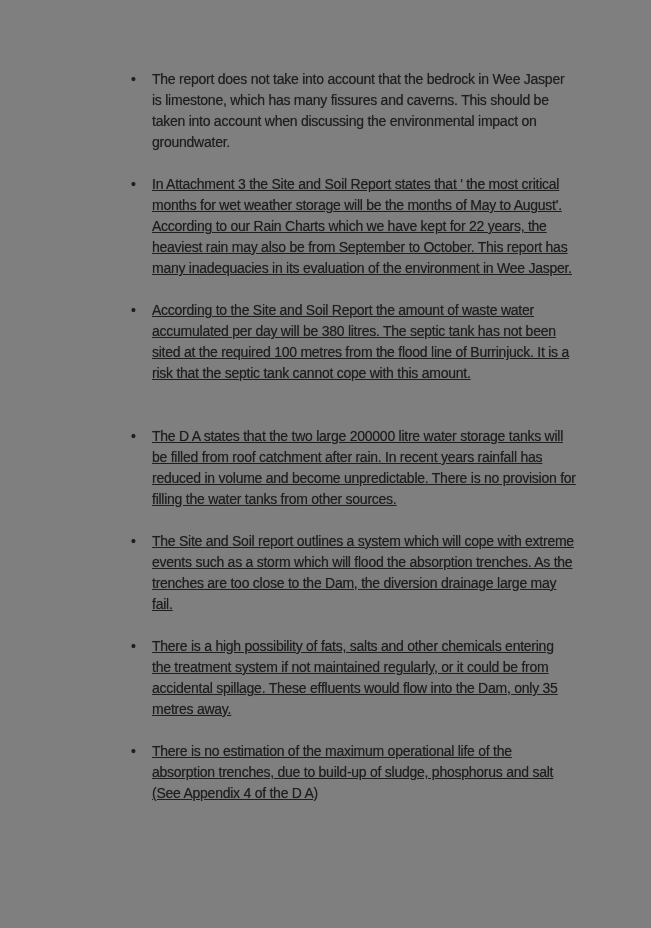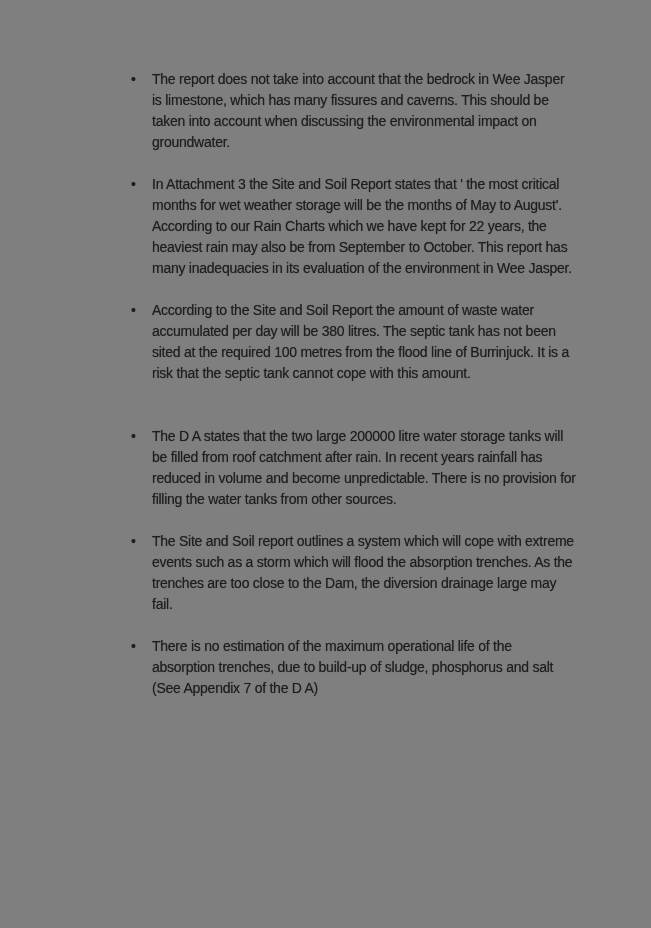--- a/index.html
+++ b/index.html
@@ -31,20 +31,21 @@
     position: relative;
     color: #1e1e1e;
     font-size: 14px;
     line-height: 21px;
     letter-spacing: -0.25px;
     text-shadow: 0 0 0.8px rgba(20,20,20,0.55);
     margin: 0;
   }
   ul.bullet-list li + li {
     margin-top: 21px;
+    text-decoration: underline;
   }
   ul.bullet-list li.extra-gap {
     margin-top: 42px;
   }
   ul.bullet-list li::before {
     content: "\2022";
     position: absolute;
     left: -21px;
     top: 0;
     color: #1e1e1e;
@@ -56,15 +57,16 @@
 </head>
 <body>
 
 <div class="page">
   <ul class="bullet-list">
     <li>The report does not take into account that the bedrock in Wee Jasper is limestone, which has many fissures and caverns.  This should be taken into account when discussing the environmental impact on groundwater.</li>
     <li>In Attachment 3 the Site and Soil Report states that ' the most critical months for wet weather storage will be the months of May to August'.  According to our Rain Charts which we have kept for 22 years, the heaviest rain may also be from September to October.  This report has many inadequacies in its evaluation of the environment in Wee Jasper.</li>
     <li>According to the Site and Soil Report the amount of waste water accumulated per day will be 380 litres.  The septic tank has not been sited at the required 100 metres from the flood line of Burrinjuck.   It is a risk that the septic tank cannot cope with this amount.</li>
     <li class="extra-gap">The D A states that the two large 200000 litre water storage tanks will be filled from roof catchment after rain.  In recent years rainfall has reduced in volume and become unpredictable.  There is no provision for filling the water tanks from other sources.</li>
     <li>The Site and Soil report outlines a system which will cope with extreme events such as a storm which will flood the absorption trenches.  As the trenches are too close to the Dam, the diversion drainage large may fail.</li>
-    <li>There is no estimation of the maximum operational life of the absorption trenches, due to build-up of sludge, phosphorus and salt (See Appendix 7 of the D A)</li>
+    <li>There is a high possibility of fats, salts and other chemicals entering the treatment system if not maintained regularly, or it could be from accidental spillage.  These effluents would flow into the Dam, only 35 metres away.</li>
+    <li>There is no estimation of the maximum operational life of the absorption trenches, due to build-up of sludge, phosphorus and salt (See Appendix 4 of the D A)</li>
   </ul>
 </div>
 
 </body></html>

